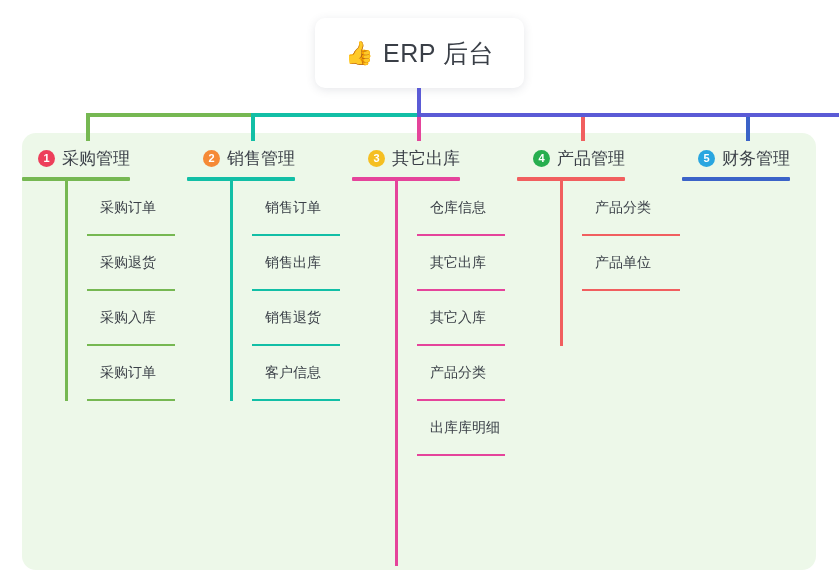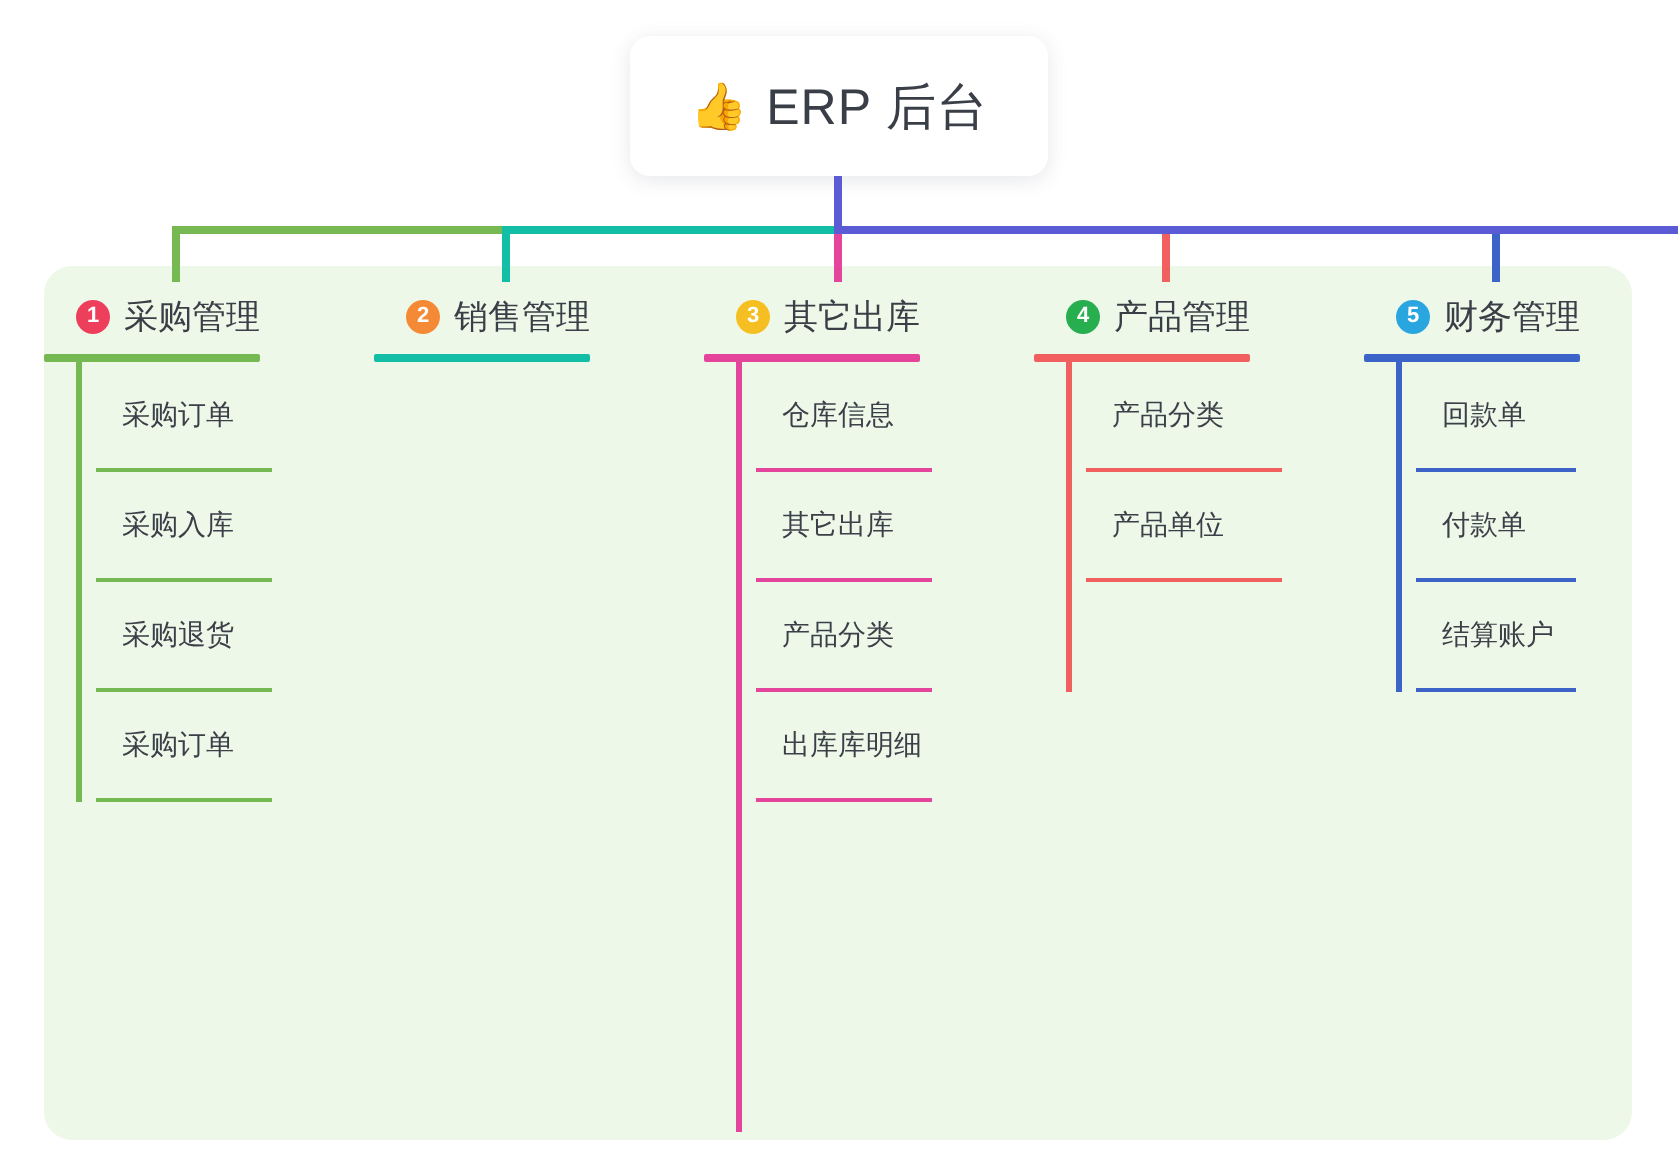--- a/index.html
+++ b/index.html
@@ -49,21 +49,21 @@
   }
   .badge{
     width:17px;height:17px;border-radius:50%;
     color:#fff;font-size:11px;line-height:17px;
     text-align:center;font-weight:bold;flex:0 0 auto;
   }
   .col-title{font-size:17px;color:#3a3f47;}
   .head-rule{height:4px;margin-top:7px;border-radius:1px;}
 
   
-  .leaves{position:relative;padding-left:10px;}
+  .leaves{position:relative;padding-left:22px;margin-left:27px;}
   .stem{position:absolute;left:0;top:0;width:3px;}
   .leaf{position:relative;height:55px;}
   .leaf-text{
     position:absolute;left:13px;top:18px;
     font-size:14px;color:#3b4048;white-space:nowrap;
   }
   .leaf-rule{
     position:absolute;left:0;bottom:0;height:2px;
   }
 </style>
@@ -101,57 +101,80 @@
           <div class="col-title">采购管理</div>
         </div>
         <div class="head-rule" style="width: 108px; background: rgb(118, 184, 82); margin-left: -16px;"></div>
         <div class="leaves">
           <div class="stem" style="background: rgb(118, 184, 82); height: 220px;"></div>
           <div class="leaf">
             <div class="leaf-text">采购订单</div>
             <div class="leaf-rule" style="width: 88px; background: rgb(118, 184, 82);"></div>
           </div>
           <div class="leaf">
+            <div class="leaf-text">采购退货</div>
+            <div class="leaf-rule" style="width: 88px; background: rgb(118, 184, 82);"></div>
+          </div>
+          <div class="leaf">
             <div class="leaf-text">采购入库</div>
-            <div class="leaf-rule" style="width: 88px; background: rgb(118, 184, 82);"></div>
-          </div>
-          <div class="leaf">
-            <div class="leaf-text">采购退货</div>
             <div class="leaf-rule" style="width: 88px; background: rgb(118, 184, 82);"></div>
           </div>
           <div class="leaf">
             <div class="leaf-text">采购订单</div>
             <div class="leaf-rule" style="width: 88px; background: rgb(118, 184, 82);"></div>
           </div>
         </div>
       </div>
       <div class="col" style="left: 203px; width: 150px;">
         <div class="col-head">
           <div class="badge" style="background: rgb(245, 138, 54);">2</div>
           <div class="col-title">销售管理</div>
         </div>
         <div class="head-rule" style="width: 108px; background: rgb(18, 191, 166); margin-left: -16px;"></div>
+        <div class="leaves">
+          <div class="stem" style="background: rgb(18, 191, 166); height: 220px;"></div>
+          <div class="leaf">
+            <div class="leaf-text">销售订单</div>
+            <div class="leaf-rule" style="width: 88px; background: rgb(18, 191, 166);"></div>
+          </div>
+          <div class="leaf">
+            <div class="leaf-text">销售出库</div>
+            <div class="leaf-rule" style="width: 88px; background: rgb(18, 191, 166);"></div>
+          </div>
+          <div class="leaf">
+            <div class="leaf-text">销售退货</div>
+            <div class="leaf-rule" style="width: 88px; background: rgb(18, 191, 166);"></div>
+          </div>
+          <div class="leaf">
+            <div class="leaf-text">客户信息</div>
+            <div class="leaf-rule" style="width: 88px; background: rgb(18, 191, 166);"></div>
+          </div>
+        </div>
       </div>
       <div class="col" style="left: 368px; width: 150px;">
         <div class="col-head">
           <div class="badge" style="background: rgb(245, 191, 34);">3</div>
           <div class="col-title">其它出库</div>
         </div>
         <div class="head-rule" style="width: 108px; background: rgb(229, 68, 155); margin-left: -16px;"></div>
         <div class="leaves">
           <div class="stem" style="background: rgb(229, 68, 155); height: 385px;"></div>
           <div class="leaf">
             <div class="leaf-text">仓库信息</div>
             <div class="leaf-rule" style="width: 88px; background: rgb(229, 68, 155);"></div>
           </div>
           <div class="leaf">
             <div class="leaf-text">其它出库</div>
             <div class="leaf-rule" style="width: 88px; background: rgb(229, 68, 155);"></div>
           </div>
           <div class="leaf">
+            <div class="leaf-text">其它入库</div>
+            <div class="leaf-rule" style="width: 88px; background: rgb(229, 68, 155);"></div>
+          </div>
+          <div class="leaf">
             <div class="leaf-text">产品分类</div>
             <div class="leaf-rule" style="width: 88px; background: rgb(229, 68, 155);"></div>
           </div>
           <div class="leaf">
             <div class="leaf-text">出库库明细</div>
             <div class="leaf-rule" style="width: 88px; background: rgb(229, 68, 155);"></div>
           </div>
         </div>
       </div>
       <div class="col" style="left: 533px; width: 150px;">
@@ -171,31 +194,16 @@
             <div class="leaf-rule" style="width: 98px; background: rgb(241, 95, 95);"></div>
           </div>
         </div>
       </div>
       <div class="col" style="left: 698px; width: 130px;">
         <div class="col-head">
           <div class="badge" style="background: rgb(41, 166, 224);">5</div>
           <div class="col-title">财务管理</div>
         </div>
         <div class="head-rule" style="width: 108px; background: rgb(59, 99, 200); margin-left: -16px;"></div>
-        <div class="leaves">
-          <div class="stem" style="background: rgb(59, 99, 200); height: 165px;"></div>
-          <div class="leaf">
-            <div class="leaf-text">回款单</div>
-            <div class="leaf-rule" style="width: 80px; background: rgb(59, 99, 200);"></div>
-          </div>
-          <div class="leaf">
-            <div class="leaf-text">付款单</div>
-            <div class="leaf-rule" style="width: 80px; background: rgb(59, 99, 200);"></div>
-          </div>
-          <div class="leaf">
-            <div class="leaf-text">结算账户</div>
-            <div class="leaf-rule" style="width: 80px; background: rgb(59, 99, 200);"></div>
-          </div>
-        </div>
       </div>
     </div>
 
 </div>
 
 </body></html>

